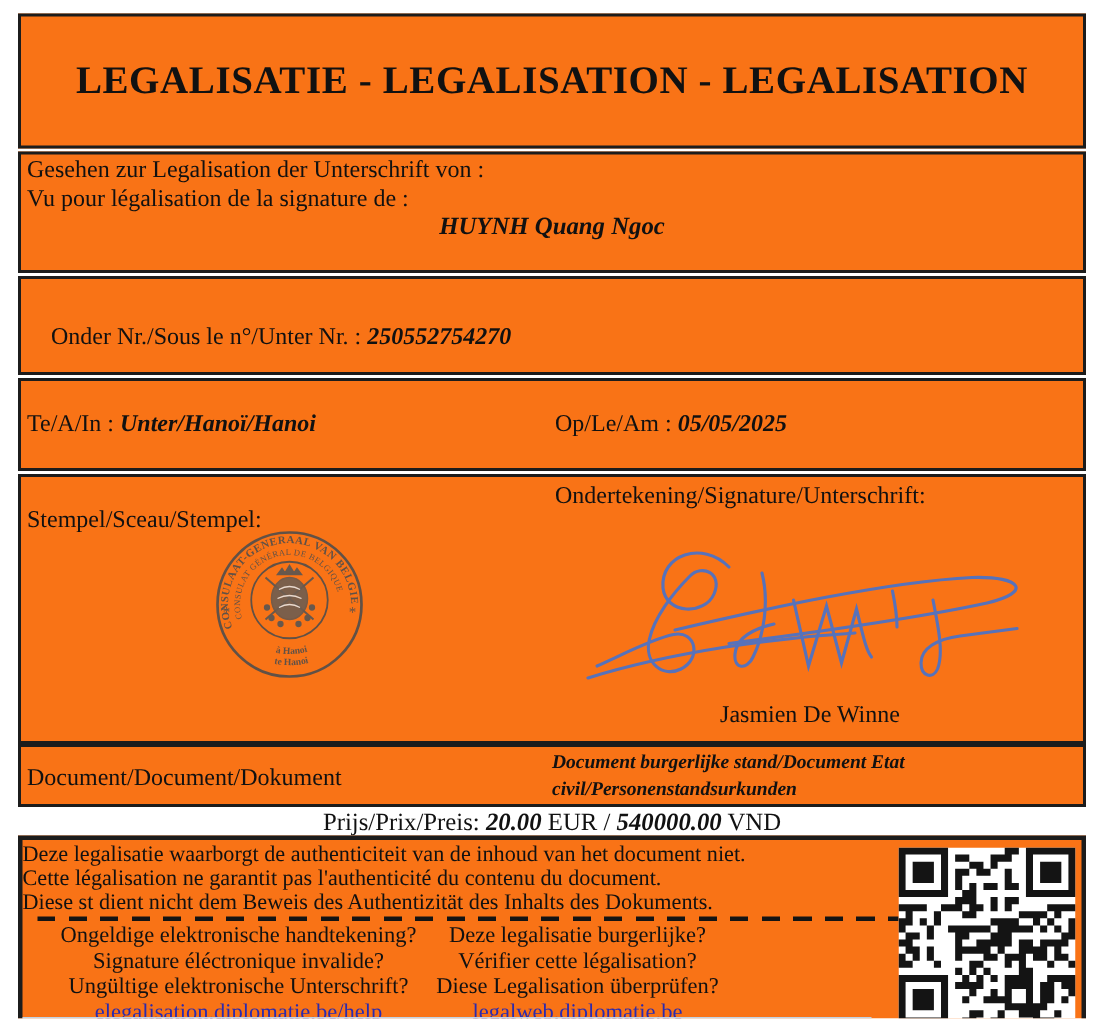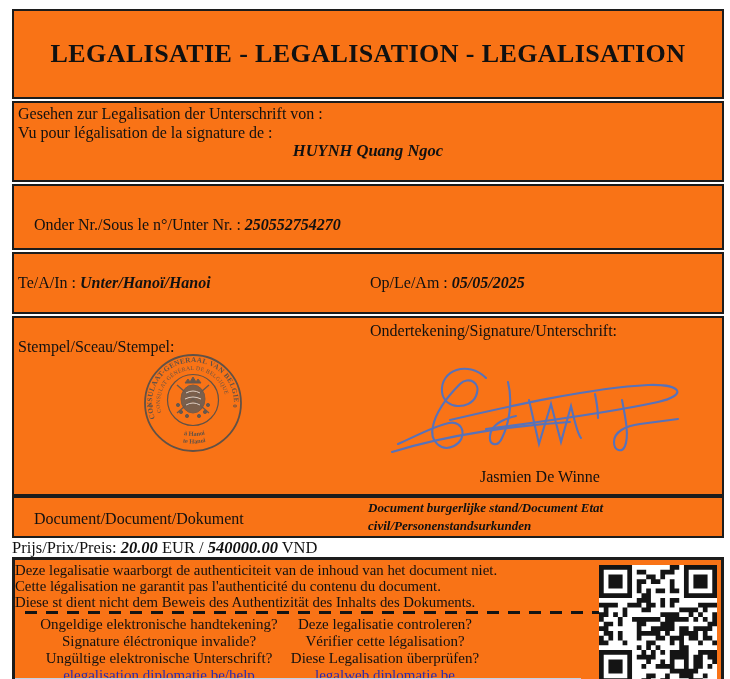--- a/index.html
+++ b/index.html
@@ -22,24 +22,24 @@
   .date-line{position:absolute;left:356px;top:20px;}
   
   .stamp-box{top:316px;height:180px;font-size:16px;}
   .stamp-label{position:absolute;left:4px;top:20px;}
   .sig-label{position:absolute;left:356px;top:4px;}
   .stamp-svg{position:absolute;left:126px;top:32px;width:106px;height:106px;opacity:.88;}
   .sig-svg{position:absolute;left:376px;top:40px;width:302px;height:110px;}
   .signatory{position:absolute;left:376px;top:150px;width:300px;text-align:center;font-size:16px;}
   
   .doc-box{top:496px;height:42px;font-size:16px;}
-  .doc-label{position:absolute;left:20px;top:12px;}
+  .doc-label{position:absolute;left:4px;top:12px;}
   .doc-value{position:absolute;left:354px;top:1px;width:356px;font-weight:bold;font-style:italic;font-size:13px;line-height:18px;}
   
-  .price-row{position:absolute;left:12px;top:538px;width:712px;text-align:left;font-size:16.5px;}
+  .price-row{position:absolute;left:12px;top:538px;width:712px;text-align:center;font-size:16.5px;}
   
   .footer-box{top:557px;height:126px;border-width:3px;}
   .disclaimers{position:absolute;left:0;top:2px;width:585px;text-align:left;font-size:14.8px;line-height:16.2px;}
   .dash-sep{position:absolute;left:10px;top:51px;width:574px;height:3px;
             background:repeating-linear-gradient(90deg,#141414 0 12px,transparent 12px 21px);}
   .cols{position:absolute;left:0;top:56px;width:585px;font-size:15px;line-height:17px;}
   .col-left{position:absolute;left:4px;width:280px;text-align:center;}
   .col-right{position:absolute;left:262px;width:216px;text-align:center;}
   .link{color:#2a2ab0;text-decoration:underline;cursor:pointer;}
   .qr{position:absolute;left:584px;top:5px;width:118px;height:118px;}
@@ -161,21 +161,21 @@
     </div>
     <div class="dash-sep"></div>
     <div class="cols">
       <div class="col-left">
         <div>Ongeldige elektronische handtekening?</div>
         <div>Signature éléctronique invalide?</div>
         <div>Ungültige elektronische Unterschrift?</div>
         <div class="link">elegalisation.diplomatie.be/help</div>
       </div>
       <div class="col-right">
-        <div>Deze legalisatie controleren?</div>
+        <div>Deze legalisatie burgerlijke?</div>
         <div>Vérifier cette légalisation?</div>
         <div>Diese Legalisation überprüfen?</div>
         <div class="link">legalweb.diplomatie.be</div>
       </div>
     </div>
 
     <svg class="qr" viewBox="0 0 117.5 117.5">
       <rect x="0" y="0" width="117.5" height="117.5" fill="#fff"></rect>
       <path id="qr-modules" fill="#141414" fill-rule="evenodd" d="M70.5 0.0h4.7v4.7h-4.7zM75.2 0.0h4.7v4.7h-4.7zM37.6 4.7h4.7v4.7h-4.7zM42.3 4.7h4.7v4.7h-4.7zM61.1 4.7h4.7v4.7h-4.7zM65.8 4.7h4.7v4.7h-4.7zM70.5 4.7h4.7v4.7h-4.7zM47.0 9.4h4.7v4.7h-4.7zM51.7 9.4h4.7v4.7h-4.7zM61.1 9.4h4.7v4.7h-4.7zM37.6 14.1h4.7v4.7h-4.7zM42.3 14.1h4.7v4.7h-4.7zM51.7 14.1h4.7v4.7h-4.7zM56.4 14.1h4.7v4.7h-4.7zM70.5 14.1h4.7v4.7h-4.7zM37.6 18.8h4.7v4.7h-4.7zM70.5 18.8h4.7v4.7h-4.7zM37.6 23.5h4.7v4.7h-4.7zM47.0 23.5h4.7v4.7h-4.7zM56.4 23.5h4.7v4.7h-4.7zM61.1 23.5h4.7v4.7h-4.7zM70.5 23.5h4.7v4.7h-4.7zM75.2 23.5h4.7v4.7h-4.7zM42.3 28.2h4.7v4.7h-4.7zM47.0 28.2h4.7v4.7h-4.7zM37.6 32.9h4.7v4.7h-4.7zM42.3 32.9h4.7v4.7h-4.7zM47.0 32.9h4.7v4.7h-4.7zM61.1 32.9h4.7v4.7h-4.7zM70.5 32.9h4.7v4.7h-4.7zM75.2 32.9h4.7v4.7h-4.7zM0.0 37.6h4.7v4.7h-4.7zM4.7 37.6h4.7v4.7h-4.7zM9.4 37.6h4.7v4.7h-4.7zM14.1 37.6h4.7v4.7h-4.7zM28.2 37.6h4.7v4.7h-4.7zM32.9 37.6h4.7v4.7h-4.7zM37.6 37.6h4.7v4.7h-4.7zM47.0 37.6h4.7v4.7h-4.7zM51.7 37.6h4.7v4.7h-4.7zM61.1 37.6h4.7v4.7h-4.7zM70.5 37.6h4.7v4.7h-4.7zM98.7 37.6h4.7v4.7h-4.7zM103.4 37.6h4.7v4.7h-4.7zM108.1 37.6h4.7v4.7h-4.7zM112.8 37.6h4.7v4.7h-4.7zM4.7 42.3h4.7v4.7h-4.7zM23.5 42.3h4.7v4.7h-4.7zM42.3 42.3h4.7v4.7h-4.7zM47.0 42.3h4.7v4.7h-4.7zM79.9 42.3h4.7v4.7h-4.7zM84.6 42.3h4.7v4.7h-4.7zM89.3 42.3h4.7v4.7h-4.7zM94.0 42.3h4.7v4.7h-4.7zM103.4 42.3h4.7v4.7h-4.7zM0.0 47.0h4.7v4.7h-4.7zM4.7 47.0h4.7v4.7h-4.7zM14.1 47.0h4.7v4.7h-4.7zM23.5 47.0h4.7v4.7h-4.7zM61.1 47.0h4.7v4.7h-4.7zM65.8 47.0h4.7v4.7h-4.7zM70.5 47.0h4.7v4.7h-4.7zM75.2 47.0h4.7v4.7h-4.7zM89.3 47.0h4.7v4.7h-4.7zM98.7 47.0h4.7v4.7h-4.7zM112.8 47.0h4.7v4.7h-4.7zM0.0 51.7h4.7v4.7h-4.7zM18.8 51.7h4.7v4.7h-4.7zM32.9 51.7h4.7v4.7h-4.7zM37.6 51.7h4.7v4.7h-4.7zM42.3 51.7h4.7v4.7h-4.7zM47.0 51.7h4.7v4.7h-4.7zM51.7 51.7h4.7v4.7h-4.7zM56.4 51.7h4.7v4.7h-4.7zM65.8 51.7h4.7v4.7h-4.7zM70.5 51.7h4.7v4.7h-4.7zM75.2 51.7h4.7v4.7h-4.7zM79.9 51.7h4.7v4.7h-4.7zM84.6 51.7h4.7v4.7h-4.7zM94.0 51.7h4.7v4.7h-4.7zM103.4 51.7h4.7v4.7h-4.7zM112.8 51.7h4.7v4.7h-4.7zM4.7 56.4h4.7v4.7h-4.7zM9.4 56.4h4.7v4.7h-4.7zM18.8 56.4h4.7v4.7h-4.7zM37.6 56.4h4.7v4.7h-4.7zM42.3 56.4h4.7v4.7h-4.7zM61.1 56.4h4.7v4.7h-4.7zM65.8 56.4h4.7v4.7h-4.7zM70.5 56.4h4.7v4.7h-4.7zM108.1 56.4h4.7v4.7h-4.7zM112.8 56.4h4.7v4.7h-4.7zM0.0 61.1h4.7v4.7h-4.7zM4.7 61.1h4.7v4.7h-4.7zM37.6 61.1h4.7v4.7h-4.7zM51.7 61.1h4.7v4.7h-4.7zM56.4 61.1h4.7v4.7h-4.7zM61.1 61.1h4.7v4.7h-4.7zM65.8 61.1h4.7v4.7h-4.7zM70.5 61.1h4.7v4.7h-4.7zM79.9 61.1h4.7v4.7h-4.7zM84.6 61.1h4.7v4.7h-4.7zM94.0 61.1h4.7v4.7h-4.7zM98.7 61.1h4.7v4.7h-4.7zM103.4 61.1h4.7v4.7h-4.7zM108.1 61.1h4.7v4.7h-4.7zM4.7 65.8h4.7v4.7h-4.7zM9.4 65.8h4.7v4.7h-4.7zM18.8 65.8h4.7v4.7h-4.7zM37.6 65.8h4.7v4.7h-4.7zM42.3 65.8h4.7v4.7h-4.7zM47.0 65.8h4.7v4.7h-4.7zM51.7 65.8h4.7v4.7h-4.7zM56.4 65.8h4.7v4.7h-4.7zM65.8 65.8h4.7v4.7h-4.7zM79.9 65.8h4.7v4.7h-4.7zM84.6 65.8h4.7v4.7h-4.7zM89.3 65.8h4.7v4.7h-4.7zM94.0 65.8h4.7v4.7h-4.7zM103.4 65.8h4.7v4.7h-4.7zM0.0 70.5h4.7v4.7h-4.7zM9.4 70.5h4.7v4.7h-4.7zM18.8 70.5h4.7v4.7h-4.7zM37.6 70.5h4.7v4.7h-4.7zM56.4 70.5h4.7v4.7h-4.7zM61.1 70.5h4.7v4.7h-4.7zM70.5 70.5h4.7v4.7h-4.7zM75.2 70.5h4.7v4.7h-4.7zM79.9 70.5h4.7v4.7h-4.7zM89.3 70.5h4.7v4.7h-4.7zM94.0 70.5h4.7v4.7h-4.7zM103.4 70.5h4.7v4.7h-4.7zM108.1 70.5h4.7v4.7h-4.7zM0.0 75.2h4.7v4.7h-4.7zM4.7 75.2h4.7v4.7h-4.7zM23.5 75.2h4.7v4.7h-4.7zM47.0 75.2h4.7v4.7h-4.7zM51.7 75.2h4.7v4.7h-4.7zM70.5 75.2h4.7v4.7h-4.7zM79.9 75.2h4.7v4.7h-4.7zM98.7 75.2h4.7v4.7h-4.7zM112.8 75.2h4.7v4.7h-4.7zM37.6 79.9h4.7v4.7h-4.7zM47.0 79.9h4.7v4.7h-4.7zM56.4 79.9h4.7v4.7h-4.7zM79.9 79.9h4.7v4.7h-4.7zM84.6 79.9h4.7v4.7h-4.7zM42.3 84.6h4.7v4.7h-4.7zM51.7 84.6h4.7v4.7h-4.7zM61.1 84.6h4.7v4.7h-4.7zM70.5 84.6h4.7v4.7h-4.7zM75.2 84.6h4.7v4.7h-4.7zM79.9 84.6h4.7v4.7h-4.7zM84.6 84.6h4.7v4.7h-4.7zM98.7 84.6h4.7v4.7h-4.7zM103.4 84.6h4.7v4.7h-4.7zM108.1 84.6h4.7v4.7h-4.7zM112.8 84.6h4.7v4.7h-4.7zM37.6 89.3h4.7v4.7h-4.7zM42.3 89.3h4.7v4.7h-4.7zM47.0 89.3h4.7v4.7h-4.7zM51.7 89.3h4.7v4.7h-4.7zM70.5 89.3h4.7v4.7h-4.7zM75.2 89.3h4.7v4.7h-4.7zM79.9 89.3h4.7v4.7h-4.7zM84.6 89.3h4.7v4.7h-4.7zM94.0 89.3h4.7v4.7h-4.7zM98.7 89.3h4.7v4.7h-4.7zM108.1 89.3h4.7v4.7h-4.7zM112.8 89.3h4.7v4.7h-4.7zM47.0 94.0h4.7v4.7h-4.7zM61.1 94.0h4.7v4.7h-4.7zM70.5 94.0h4.7v4.7h-4.7zM84.6 94.0h4.7v4.7h-4.7zM94.0 94.0h4.7v4.7h-4.7zM98.7 94.0h4.7v4.7h-4.7zM112.8 94.0h4.7v4.7h-4.7zM42.3 98.7h4.7v4.7h-4.7zM56.4 98.7h4.7v4.7h-4.7zM61.1 98.7h4.7v4.7h-4.7zM65.8 98.7h4.7v4.7h-4.7zM70.5 98.7h4.7v4.7h-4.7zM84.6 98.7h4.7v4.7h-4.7zM94.0 98.7h4.7v4.7h-4.7zM98.7 98.7h4.7v4.7h-4.7zM108.1 98.7h4.7v4.7h-4.7zM70.5 103.4h4.7v4.7h-4.7zM75.2 103.4h4.7v4.7h-4.7zM79.9 103.4h4.7v4.7h-4.7zM84.6 103.4h4.7v4.7h-4.7zM89.3 103.4h4.7v4.7h-4.7zM94.0 103.4h4.7v4.7h-4.7zM47.0 108.1h4.7v4.7h-4.7zM51.7 108.1h4.7v4.7h-4.7zM65.8 108.1h4.7v4.7h-4.7zM79.9 108.1h4.7v4.7h-4.7zM84.6 108.1h4.7v4.7h-4.7zM89.3 108.1h4.7v4.7h-4.7zM103.4 108.1h4.7v4.7h-4.7zM42.3 112.8h4.7v4.7h-4.7zM47.0 112.8h4.7v4.7h-4.7zM61.1 112.8h4.7v4.7h-4.7zM65.8 112.8h4.7v4.7h-4.7zM89.3 112.8h4.7v4.7h-4.7zM94.0 112.8h4.7v4.7h-4.7zM98.7 112.8h4.7v4.7h-4.7zM0 0h32.9v32.9h-32.9zM4.7 4.7h23.5v23.5h-23.5zM9.4 9.4h14.100000000000001v14.100000000000001h-14.100000000000001zM84.60000000000001 0h32.9v32.9h-32.9zM89.30000000000001 4.7h23.5v23.5h-23.5zM94.00000000000001 9.4h14.100000000000001v14.100000000000001h-14.100000000000001zM0 84.60000000000001h32.9v32.9h-32.9zM4.7 89.30000000000001h23.5v23.5h-23.5zM9.4 94.00000000000001h14.100000000000001v14.100000000000001h-14.100000000000001z"></path>
     </svg>

